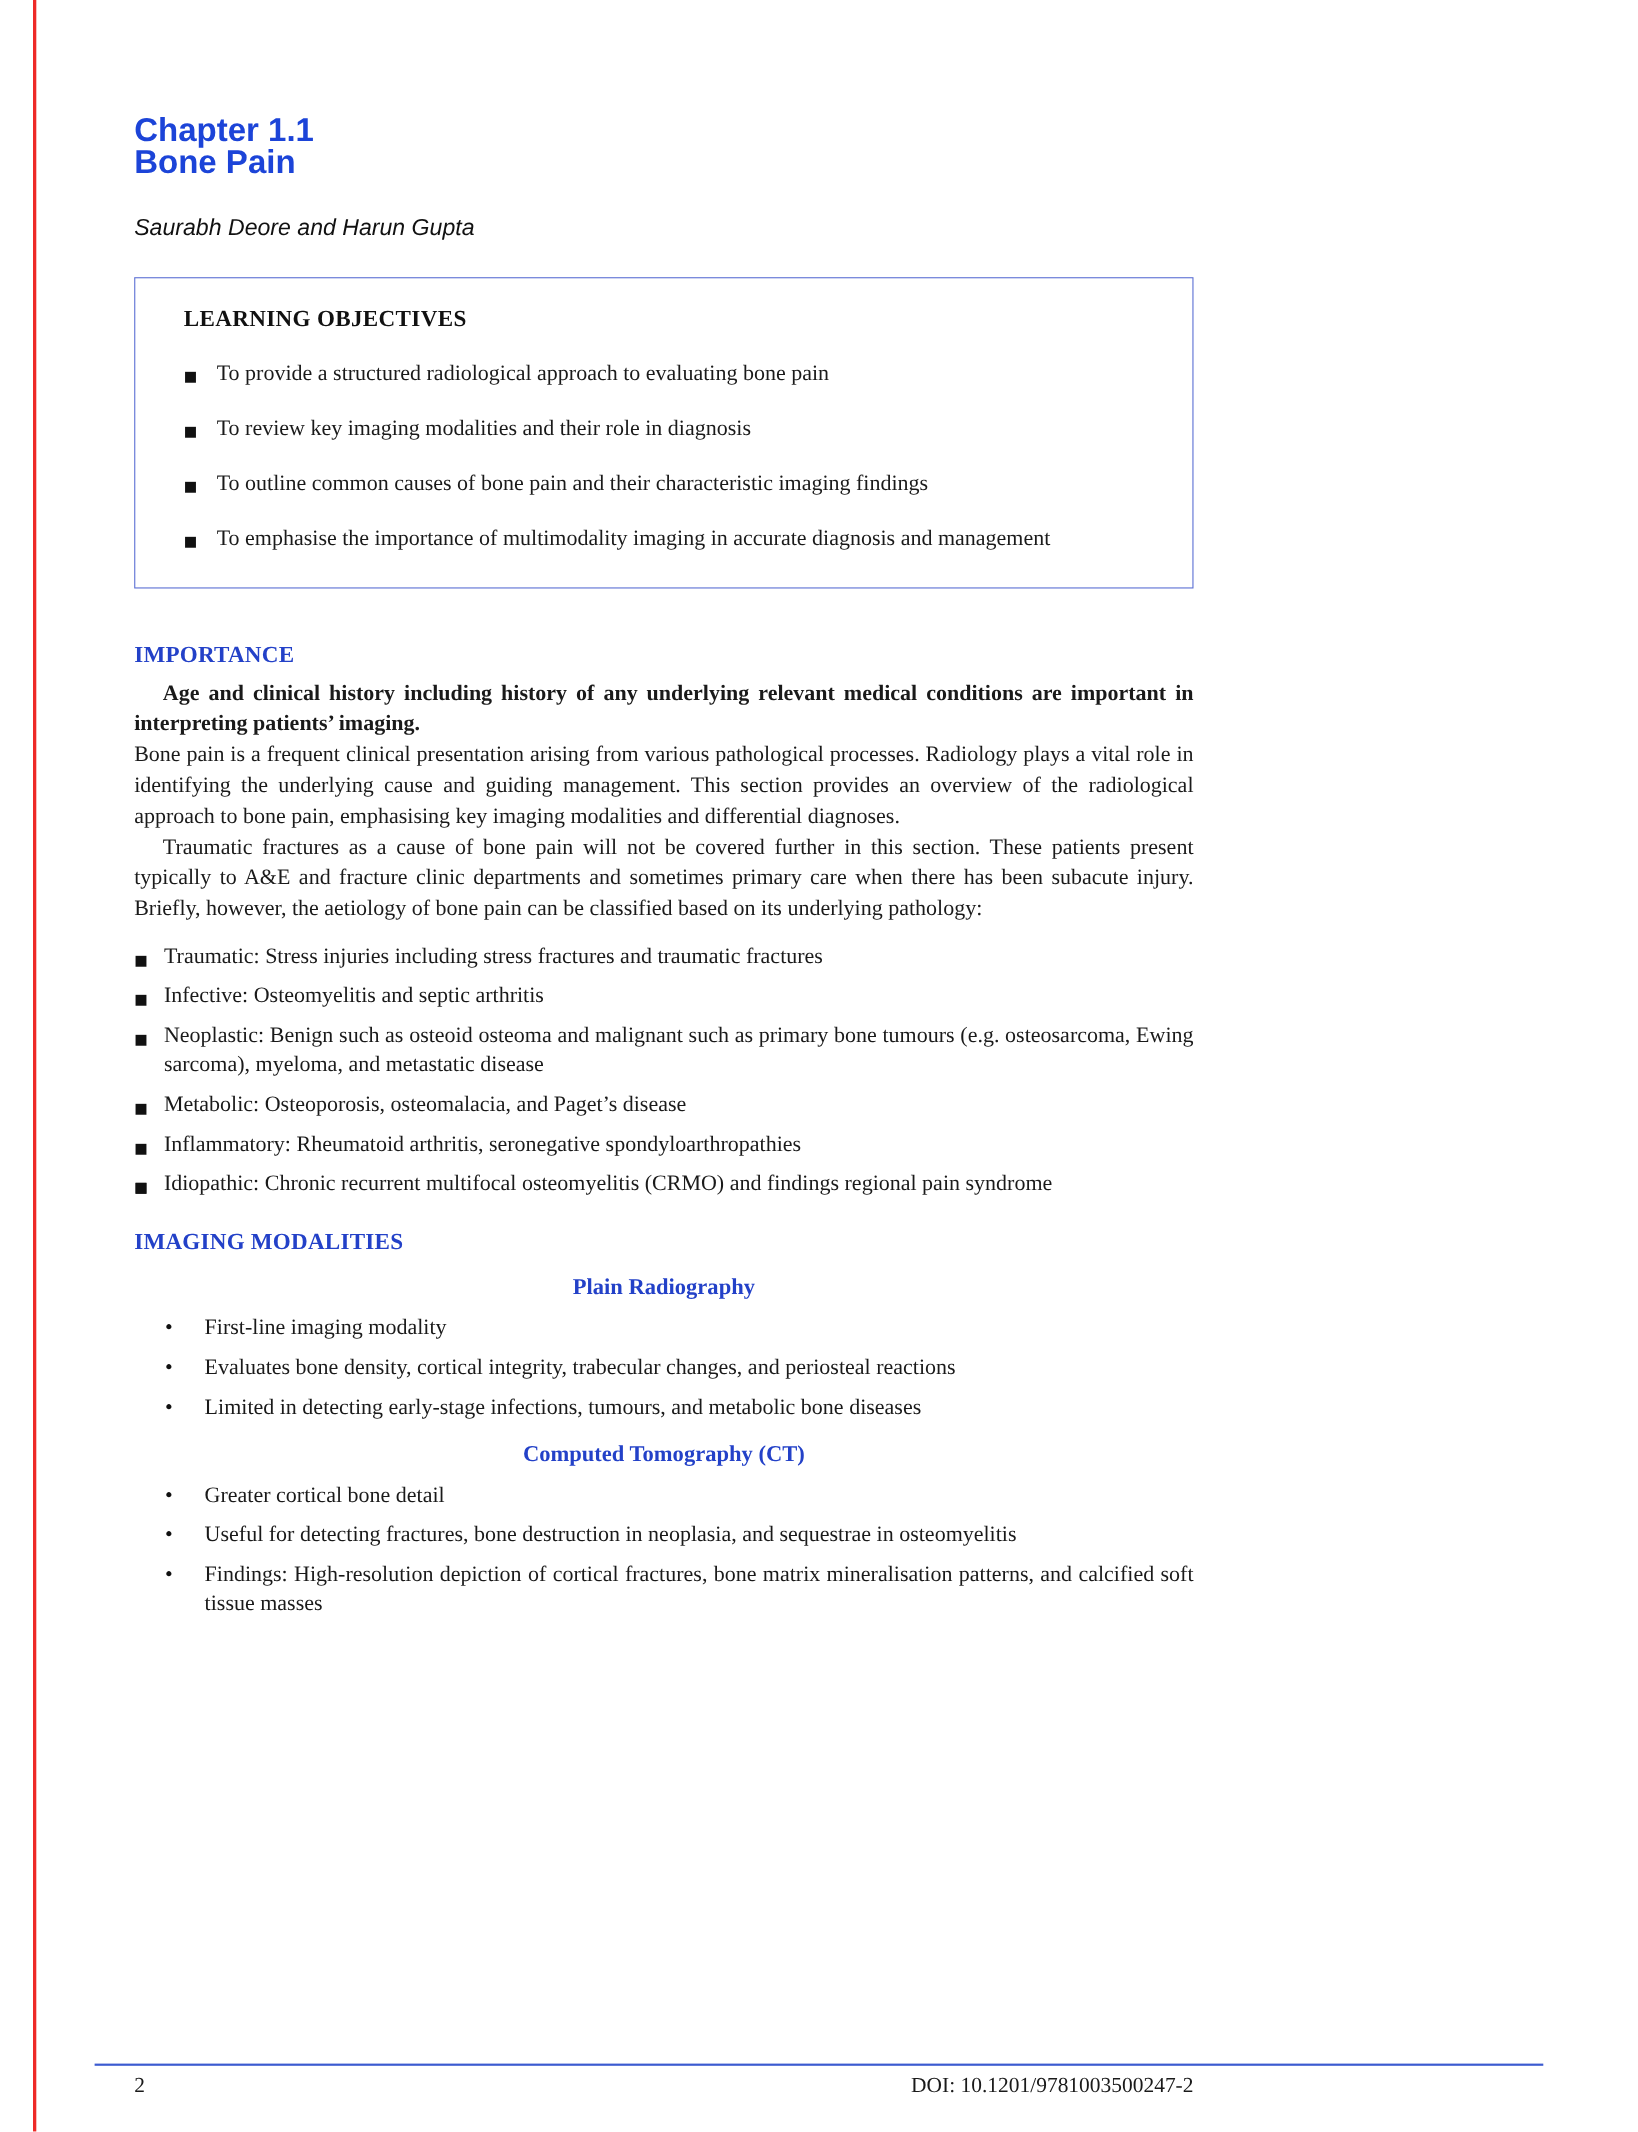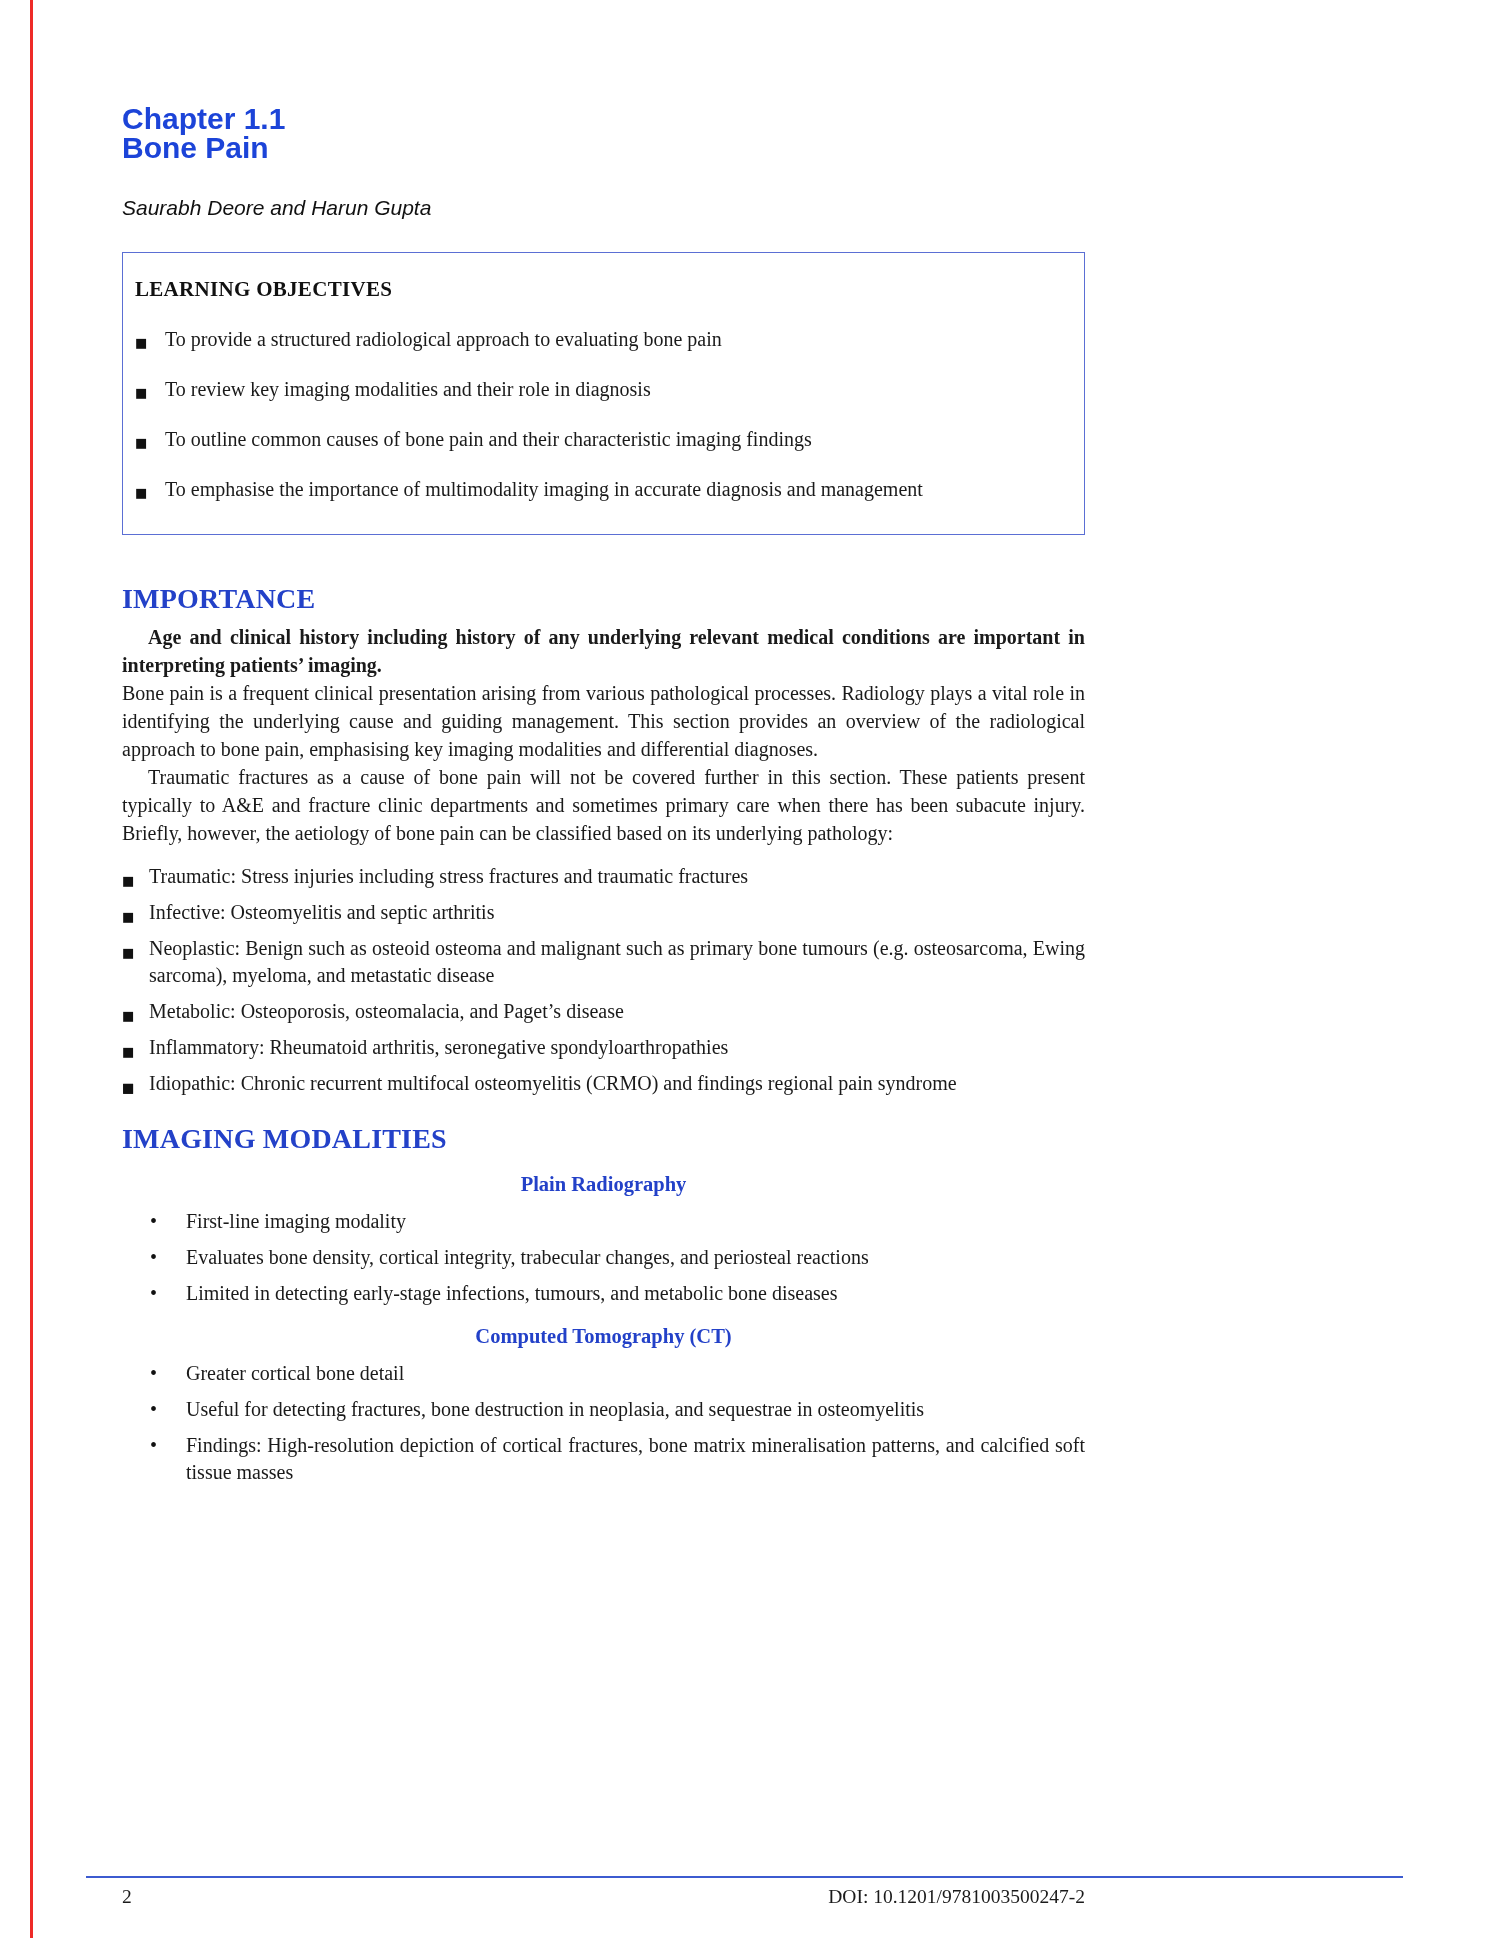--- a/index.html
+++ b/index.html
@@ -40,21 +40,21 @@
     margin-top: 34px;
     font-family: "Liberation Sans", sans-serif;
     font-style: italic;
     font-size: 21px;
     color: #111111;
   }
 
   .lo-box {
     margin-top: 32px;
     border: 1.5px solid #5b6fd4;
-    padding: 24px 30px 32px 12px;
+    padding: 24px 30px 32px 44px;
   }
   .lo-head {
     font-weight: bold;
     font-size: 21px;
     letter-spacing: 0.3px;
     color: #111111;
   }
   .lo-list { list-style: none; margin-top: 10px; }
   .lo-list li {
     position: relative;
@@ -68,21 +68,21 @@
     position: absolute;
     left: 0; top: 4px;
     font-size: 13px;
     color: #111111;
     font-family: "DejaVu Sans", sans-serif;
   }
 
   .section-heading {
     font-weight: bold;
     color: #2341c8;
-    font-size: 28px;
+    font-size: 21px;
     letter-spacing: 0.2px;
   }
   .importance-section { margin-top: 48px; }
   .importance-section .section-heading { margin-bottom: 8px; }
 
   p.body-par {
     font-size: 20px;
     line-height: 28px;
     text-align: justify;
   }

